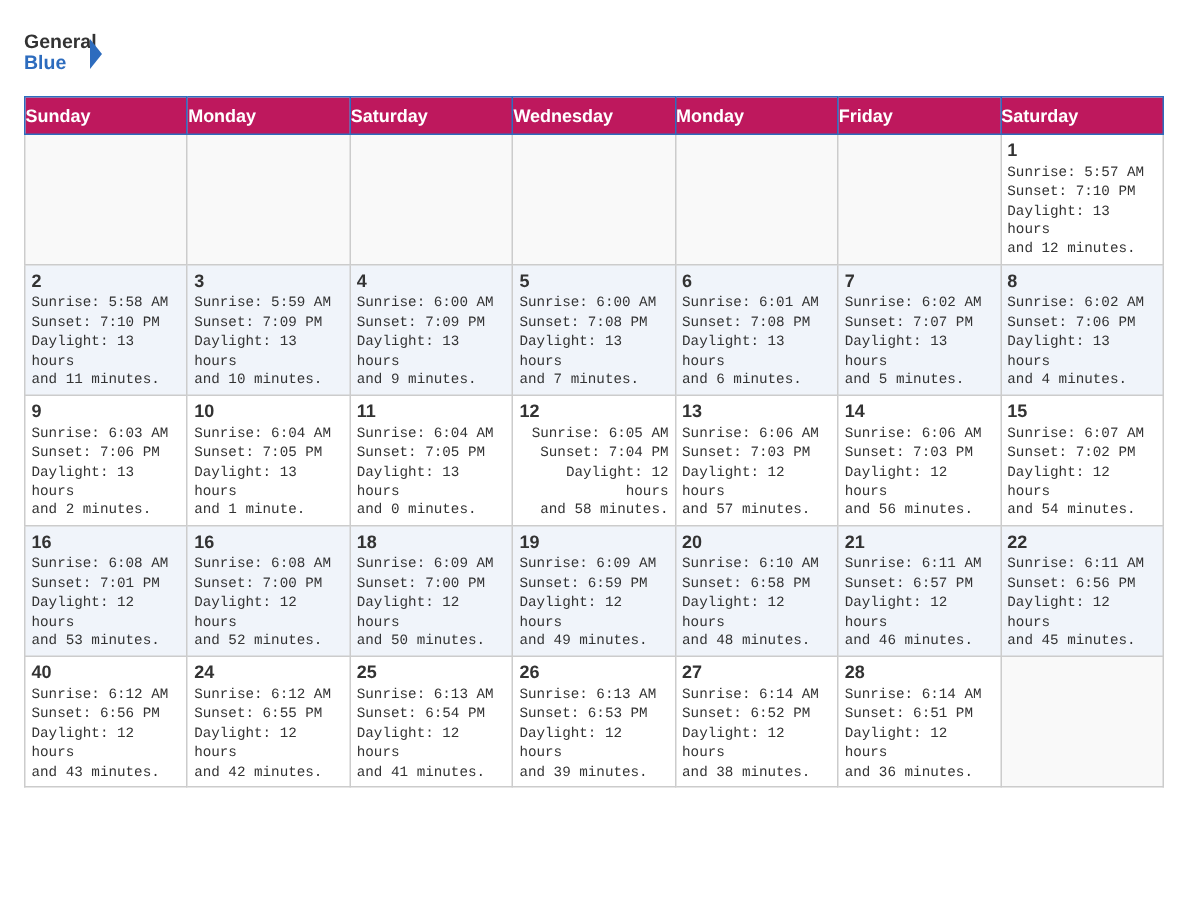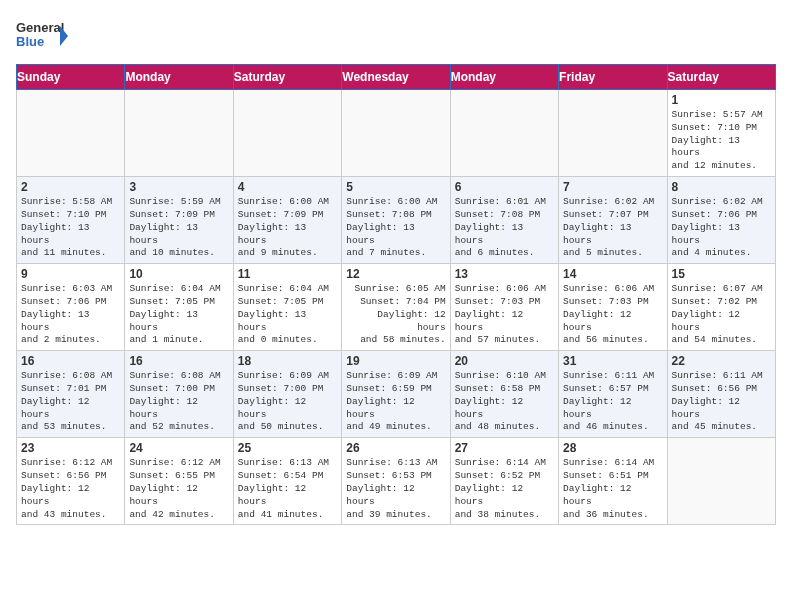--- a/index.html
+++ b/index.html
@@ -249,37 +249,37 @@
 and 49 minutes.</div>
         </td>
         <td>
           <span class="day-number">20</span>
           <div class="day-info" style="white-space: pre-line;">Sunrise: 6:10 AM
 Sunset: 6:58 PM
 Daylight: 12 hours
 and 48 minutes.</div>
         </td>
         <td>
-          <span class="day-number">31</span>
+          <span class="day-number">21</span>
           <div class="day-info" style="white-space: pre-line;">Sunrise: 6:11 AM
 Sunset: 6:57 PM
 Daylight: 12 hours
 and 46 minutes.</div>
         </td>
         <td>
           <span class="day-number">22</span>
           <div class="day-info" style="white-space: pre-line;">Sunrise: 6:11 AM
 Sunset: 6:56 PM
 Daylight: 12 hours
 and 45 minutes.</div>
         </td>
       </tr>
       <tr>
         <td>
-          <span class="day-number">23</span>
+          <span class="day-number">40</span>
           <div class="day-info" style="white-space: pre-line;">Sunrise: 6:12 AM
 Sunset: 6:56 PM
 Daylight: 12 hours
 and 43 minutes.</div>
         </td>
         <td>
           <span class="day-number">24</span>
           <div class="day-info" style="white-space: pre-line;">Sunrise: 6:12 AM
 Sunset: 6:55 PM
 Daylight: 12 hours

